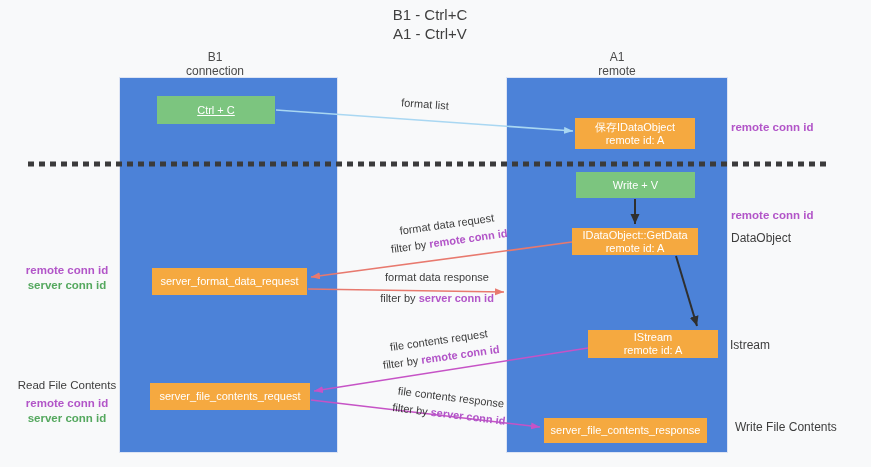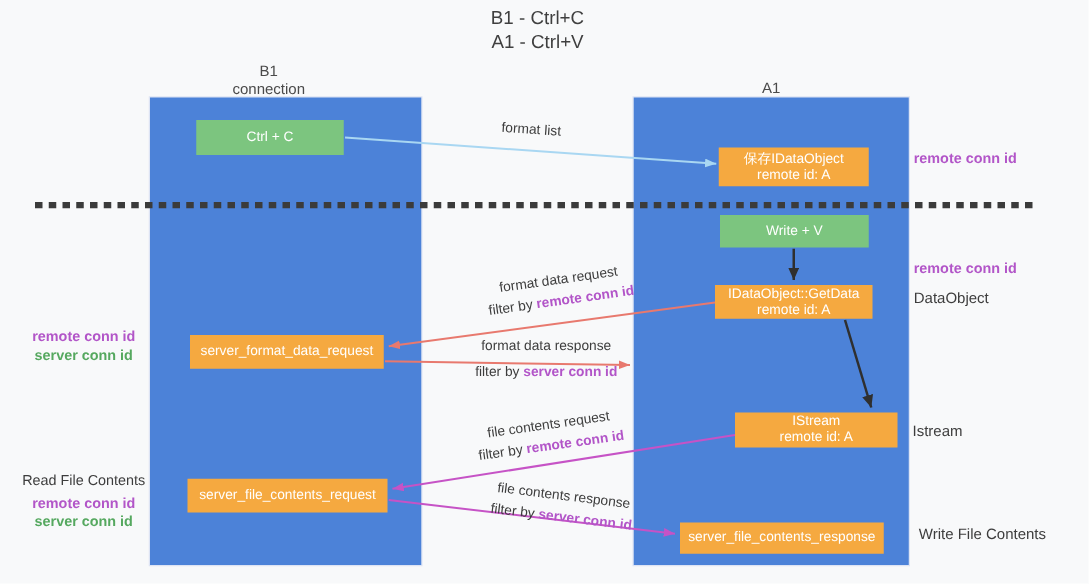--- a/index.html
+++ b/index.html
@@ -68,21 +68,21 @@
 
   <div class="title">
     <div>B1 - Ctrl+C</div>
     <div>A1 - Ctrl+V</div>
   </div>
 
   <div class="lane-header" style="left:145px;top:50px;">
     <div>B1</div>
     <div>connection</div>
   </div>
-  <div class="lane-header" style="left:547px;top:50px;margin-top:13px;">
+  <div class="lane-header" style="left:547px;top:50px;">
     <div>A1</div>
     <div>remote</div>
   </div>
 
   <div class="lane" style="left:120px;width:217px;"></div>
   <div class="lane" style="left:507px;width:220px;"></div>
 
   <svg class="overlay" width="871" height="467" viewBox="0 0 871 467">
     <defs>
       <marker id="mBlue" markerUnits="userSpaceOnUse" markerWidth="10" markerHeight="8" refX="9" refY="3.5" orient="auto">
@@ -109,21 +109,21 @@
 
     <line class="stroke-salmon" x1="572" y1="242" x2="311" y2="277" stroke-width="1.6" marker-end="url(#mSalmon)"></line>
 
     <line class="stroke-salmon" x1="308" y1="289" x2="504" y2="292" stroke-width="1.6" marker-end="url(#mSalmon)"></line>
 
     <line class="stroke-magenta" x1="588" y1="348" x2="314" y2="391" stroke-width="1.6" marker-end="url(#mMagenta)"></line>
 
     <line class="stroke-magenta" x1="311" y1="400" x2="540" y2="427" stroke-width="1.6" marker-end="url(#mMagenta)"></line>
   </svg>
 
-  <div class="node green" style="left:157px;top:96px;width:118px;height:28px;">
+  <div class="node green" style="left:157px;top:96px;width:118px;height:28px;text-decoration:underline;">
     <span>Ctrl + C</span>
   </div>
 
   <div class="node" style="left:575px;top:118px;width:120px;height:31px;">
     <span>保存IDataObject</span>
     <span>remote id: A</span>
   </div>
 
   <div class="node green" style="left:576px;top:172px;width:119px;height:26px;">
     <span>Write + V</span>

